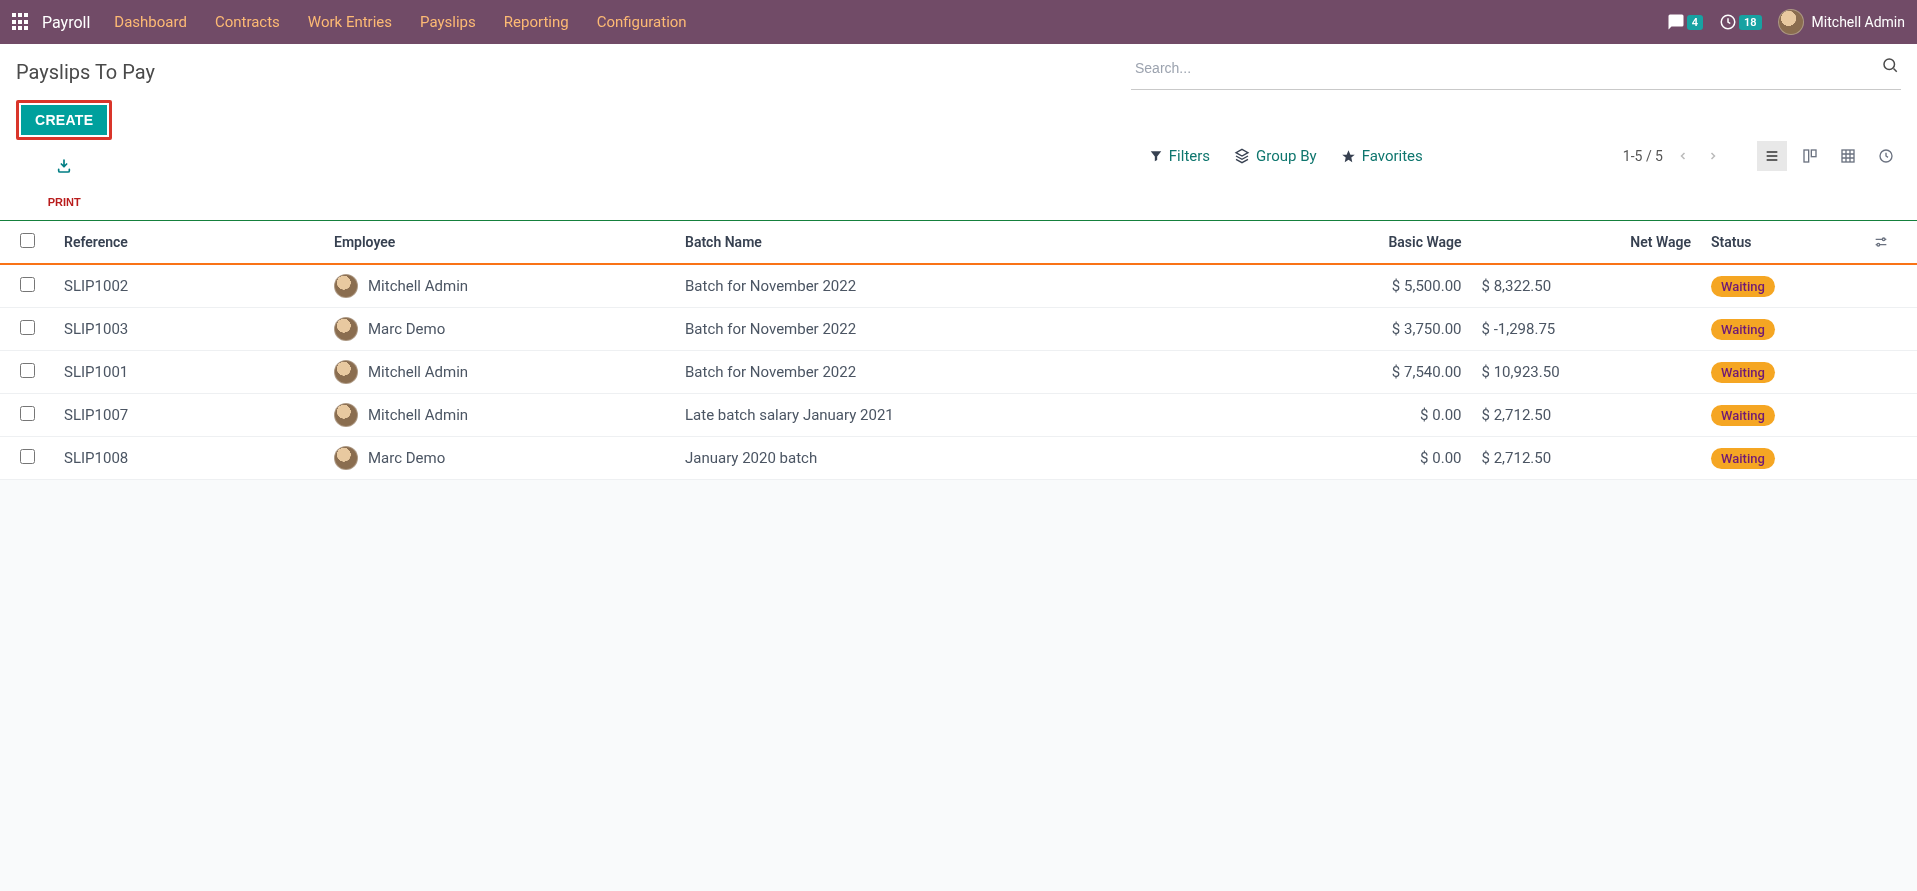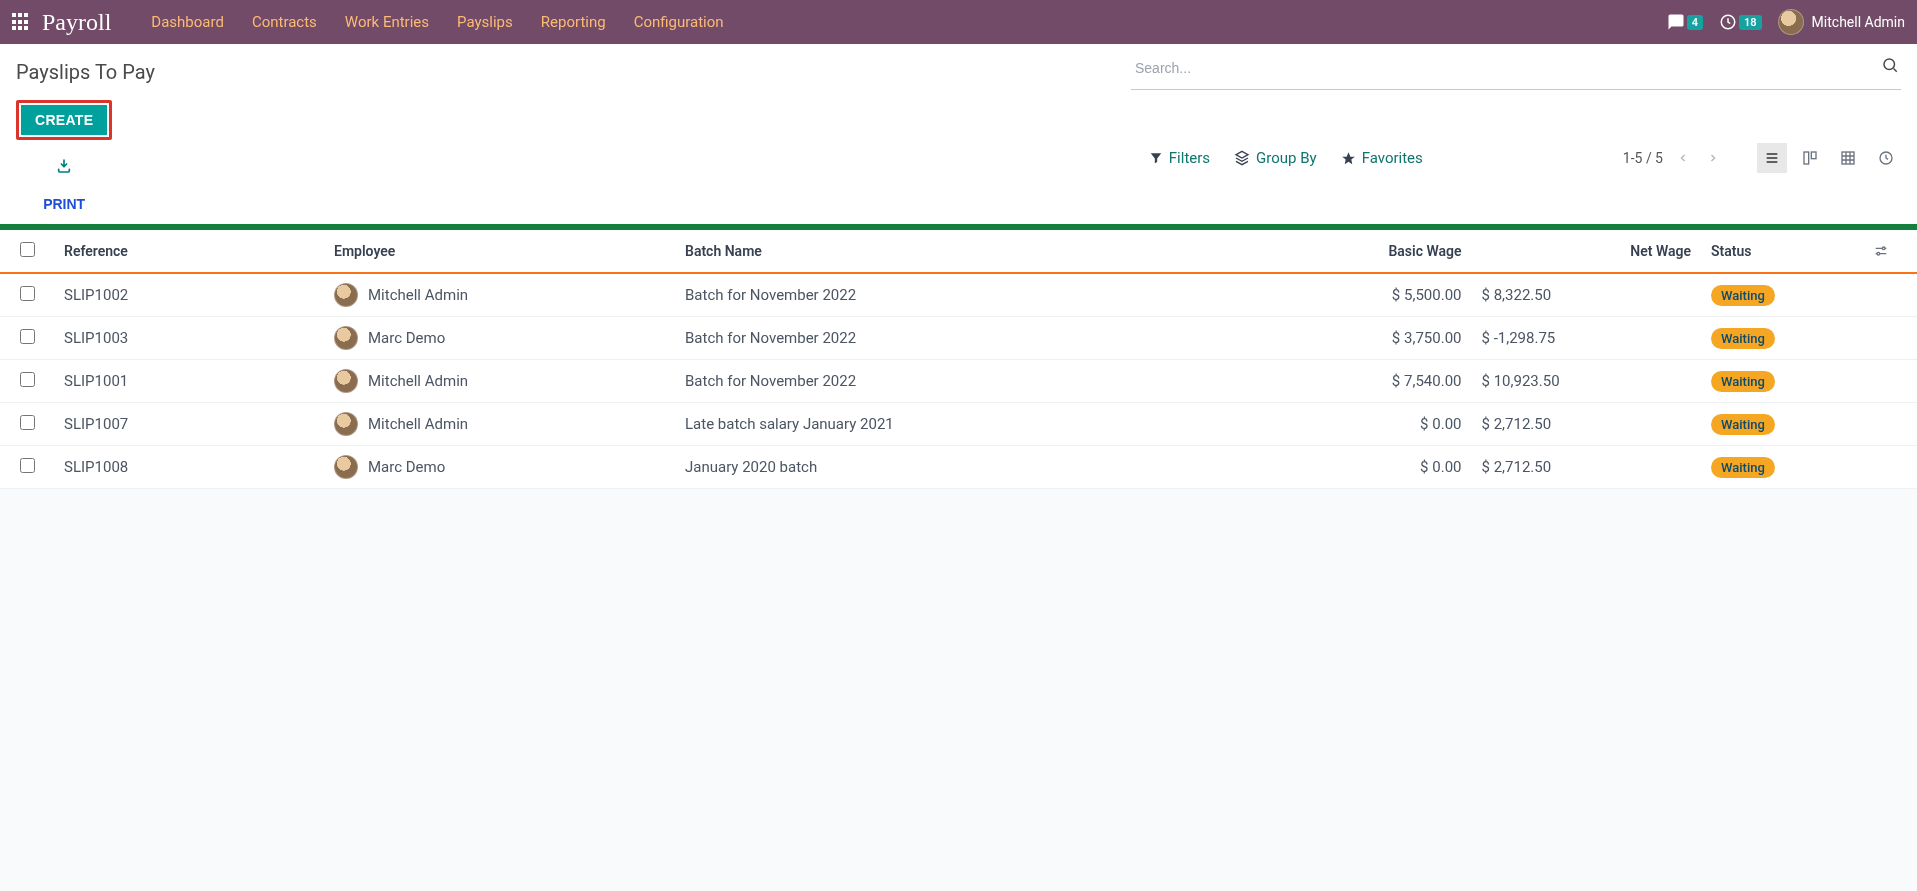--- a/index.html
+++ b/index.html
@@ -2,45 +2,45 @@
 <html><head>
 <meta charset="utf-8">
 <style>
 * { box-sizing: border-box; margin: 0; padding: 0; }
 body { font-family: -apple-system, BlinkMacSystemFont, "Segoe UI", Roboto, sans-serif; font-size: 14px; color: #374151; background: #f9fafb; }
 
 
 .topnav { background: #714b67; color: #fff; height: 44px; display: flex; align-items: center; padding: 0 12px; }
 .topnav .apps-icon { width: 18px; height: 18px; margin-right: 12px; display: flex; flex-wrap: wrap; gap: 2px; }
 .topnav .apps-icon span { width: 4px; height: 4px; background: #fff; }
-.topnav .app-name { font-size: 24px; font-weight: 400; margin-right: 40px; font-family: Liberation Serif, serif; }
+.topnav .app-name { font-size: 16px; font-weight: 400; margin-right: 24px; }
 .topnav .menu { display: flex; gap: 28px; }
 .topnav .menu a { color: #fdba74; text-decoration: none; font-size: 15px; }
 .topnav .spacer { flex: 1; }
 .topnav .right { display: flex; align-items: center; gap: 16px; }
 .badge { background: #17a2a2; color: #fff; font-size: 11px; padding: 1px 5px; border-radius: 3px; font-weight: 600; margin-left: 2px; }
 .user { display: flex; align-items: center; gap: 8px; }
 .avatar { width: 26px; height: 26px; border-radius: 50%; background: radial-gradient(circle at 40% 35%, #e8c9a0 35%, #8a6d4f 36%); border: 1px solid rgba(255,255,255,.3); }
 .avatar.small { width: 24px; height: 24px; }
 
 
-.cp { background: #fff; border-bottom: 6px solid #15803d; padding: 10px 16px 8px; }
+.cp { background: #fff; border-bottom: 1px solid #15803d; padding: 10px 16px 8px; }
 .cp-row1 { display: flex; align-items: center; }
 .page-title { font-size: 20px; font-weight: 400; color: #4a4a4a; }
 .search-wrap { margin-left: auto; width: 770px; position: relative; }
 .search-input { width: 100%; border: none; border-bottom: 1px solid #c9c9c9; padding: 6px 28px 13px 4px; font-size: 14px; outline: none; background: transparent; }
 .search-input::placeholder { color: #9ca3af; }
 .search-icon-btn { position: absolute; right: 2px; top: 2px; color: #4a4a4a; }
 
 .cp-row2 { display: flex; align-items: center; margin-top: 10px; }
 .left-buttons { display: flex; align-items: center; gap: 14px; flex-direction: column; }
 .create-wrap { border: 3px solid #d9352a; padding: 2px; border-radius: 2px; display: inline-block; }
 .btn-create { background: #00a09d; color: #fff; border: none; padding: 7px 14px; font-size: 14px; font-weight: 700; letter-spacing: .3px; cursor: pointer; }
 .icon-btn { background: none; border: none; color: #017e84; font-size: 15px; cursor: pointer; padding: 4px 6px; }
-.btn-text { background: none; border: none; color: #1d4ed8; font-size: 14px; font-weight: 600; cursor: pointer; padding: 4px 6px; }
+.btn-text { background: none; border: none; color: #b91c1c; font-size: 11px; font-weight: 600; cursor: pointer; padding: 4px 6px; }
 
 .search-opts { display: flex; gap: 24px; margin-left: auto; margin-right: 200px; }
 .search-opt { display: flex; align-items: center; gap: 6px; color: #0f766e; cursor: pointer; font-size: 15px; }
 
 .pager-wrap { display: flex; align-items: center; gap: 10px; color: #555; }
 .pager-wrap .arrow { color: #bbb; cursor: pointer; padding: 0 4px; }
 .view-switch { display: flex; gap: 8px; margin-left: 24px; }
 .view-btn { width: 30px; height: 30px; display: flex; align-items: center; justify-content: center; cursor: pointer; color: #6b7280; }
 .view-btn.active { background: #e8e8e8; color: #333; }
 
@@ -53,21 +53,21 @@
 input[type=checkbox] { width: 15px; height: 15px; cursor: pointer; }
 .col-ref { width: 200px; }
 .col-emp { width: 260px; }
 .col-batch { width: 420px; }
 .col-basic { width: 170px; text-align: right; }
 .col-net { width: 170px; }
 .col-status { width: 120px; }
 .col-opt { width: 40px; text-align: center; }
 th.col-basic, th.col-net { text-align: right; }
 .emp-cell { display: flex; align-items: center; gap: 10px; }
-.status-badge { background: #f5a623; color: #0c4a6e; padding: 3px 10px; border-radius: 11px; font-size: 13px; font-weight: 500; display: inline-block; }
+.status-badge { background: #f5a623; color: #701a75; padding: 3px 10px; border-radius: 11px; font-size: 13px; font-weight: 500; display: inline-block; }
 .num { color: #4b5563; }
 .opt-icon { color: #6b7280; cursor: pointer; }
 
 svg { display: block; }
 </style>
 </head>
 <body>
 
 <div class="topnav">
   <div class="apps-icon">

